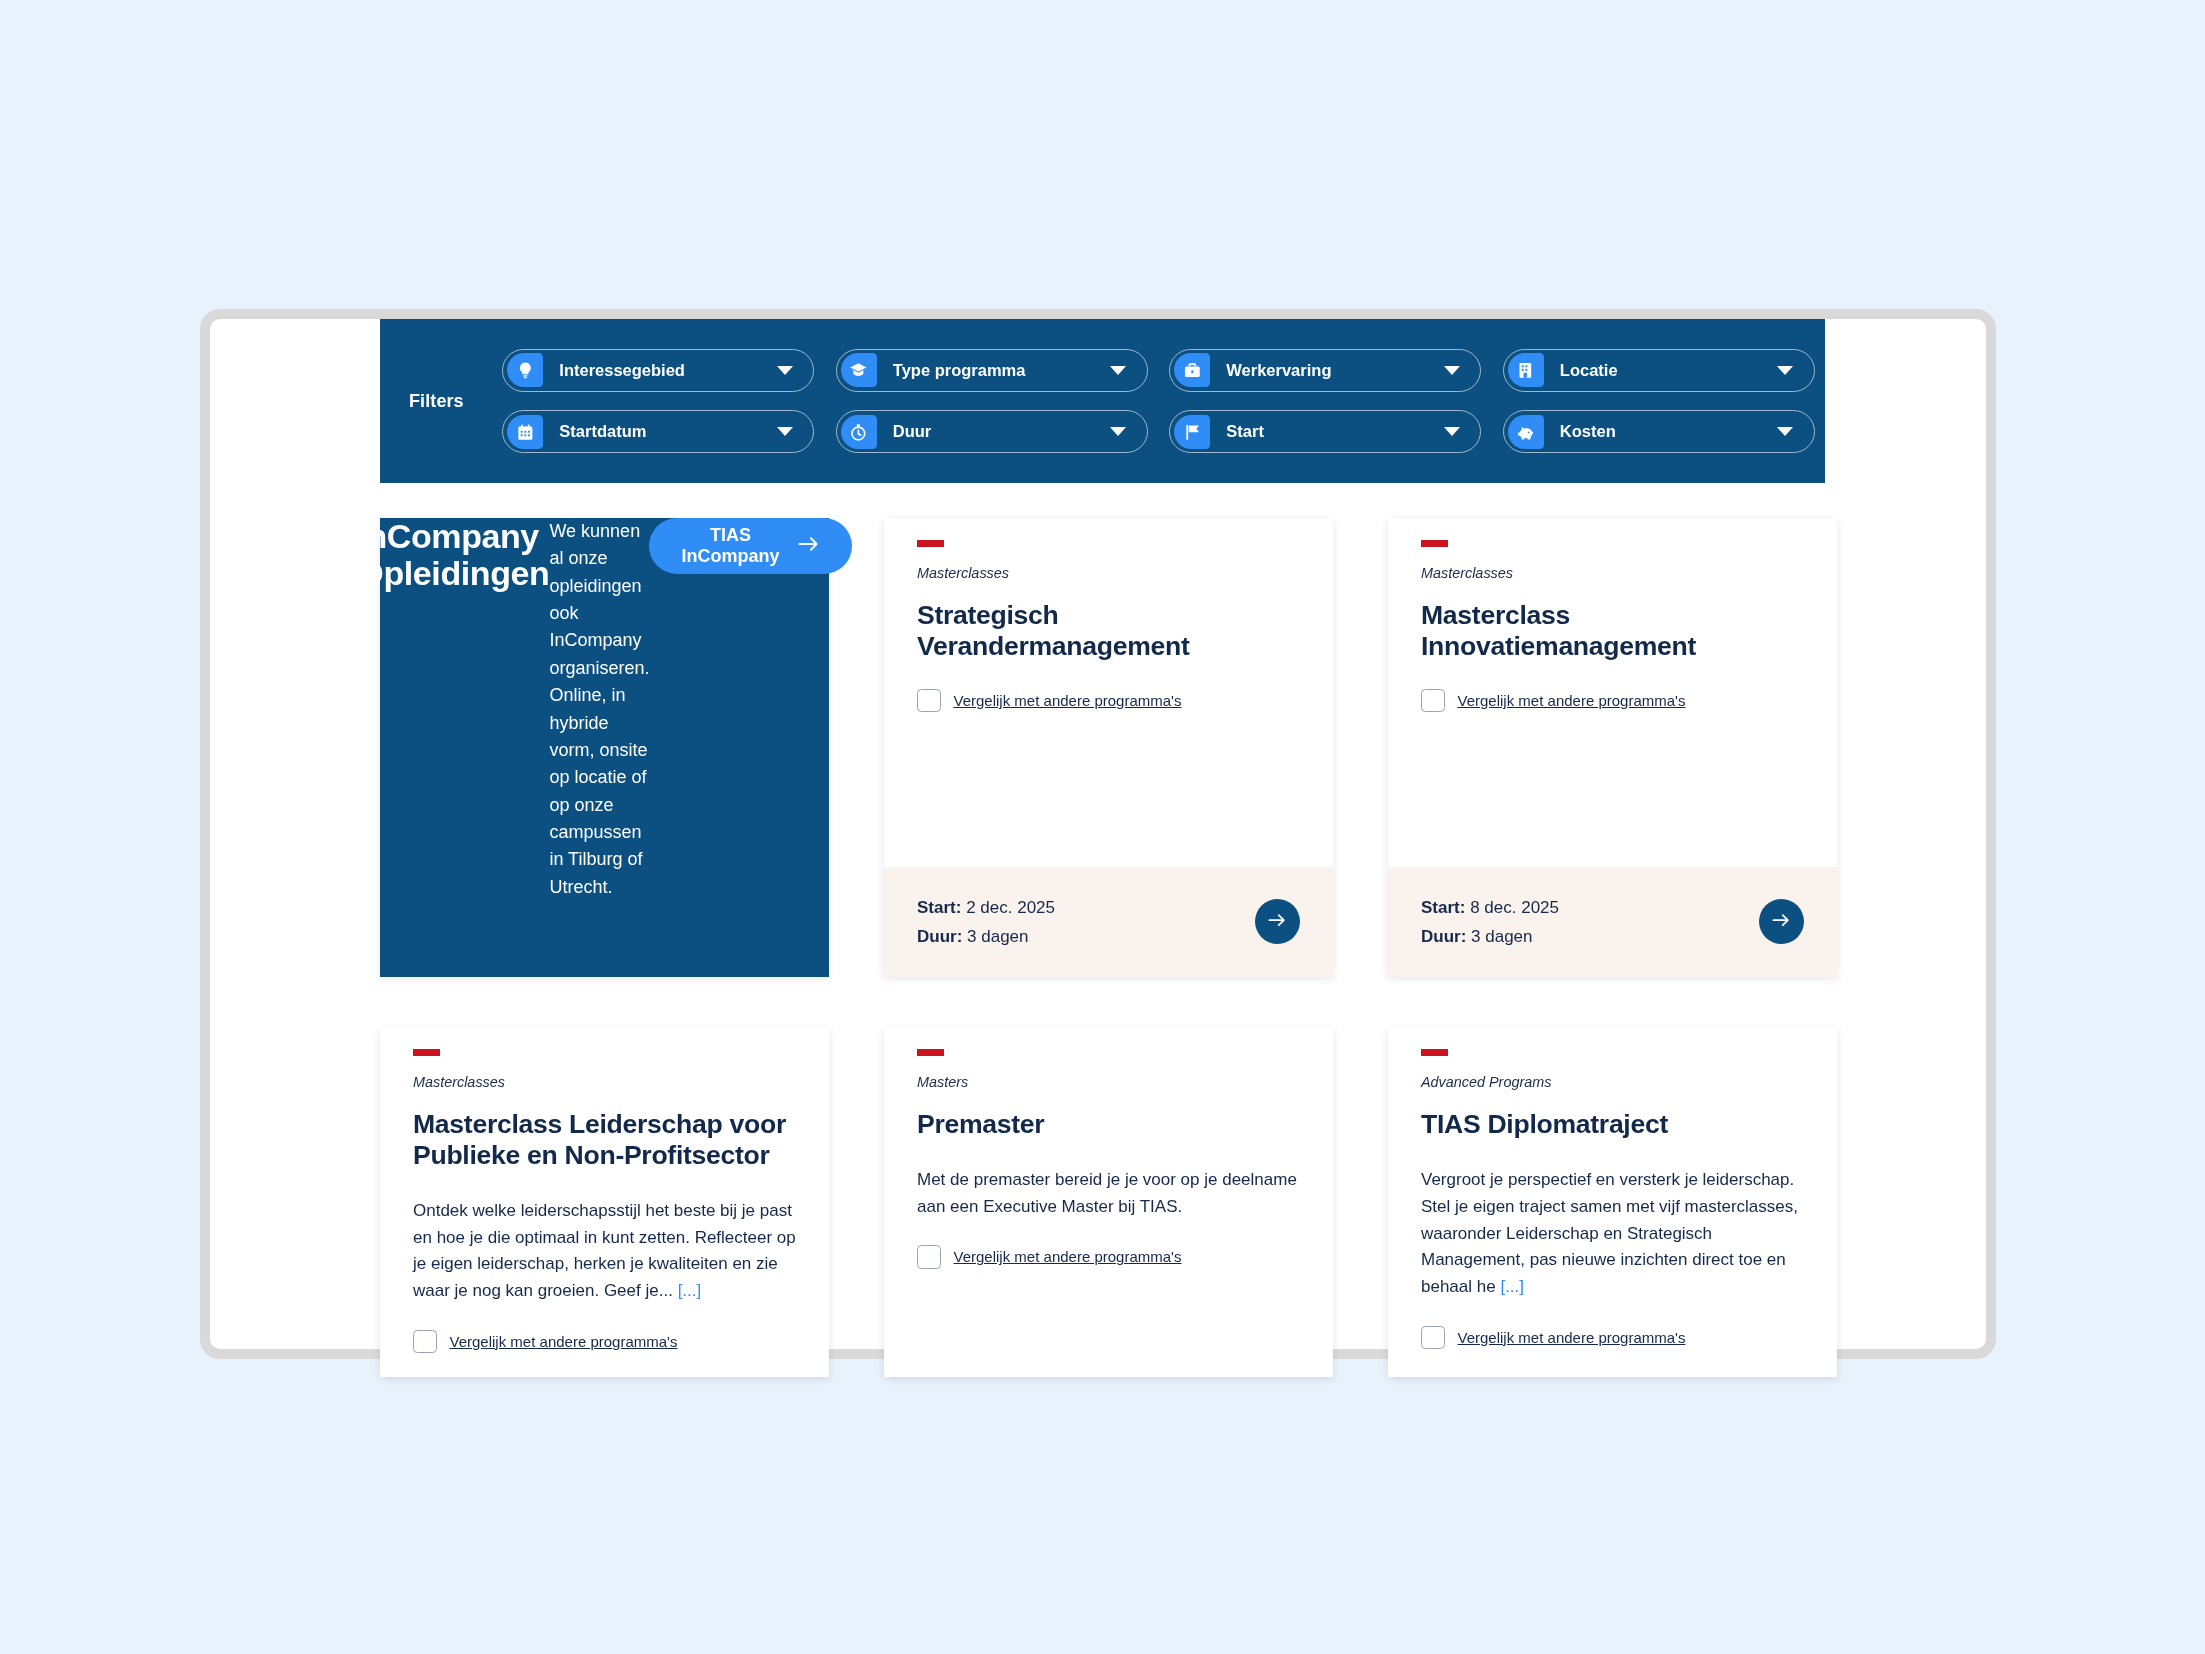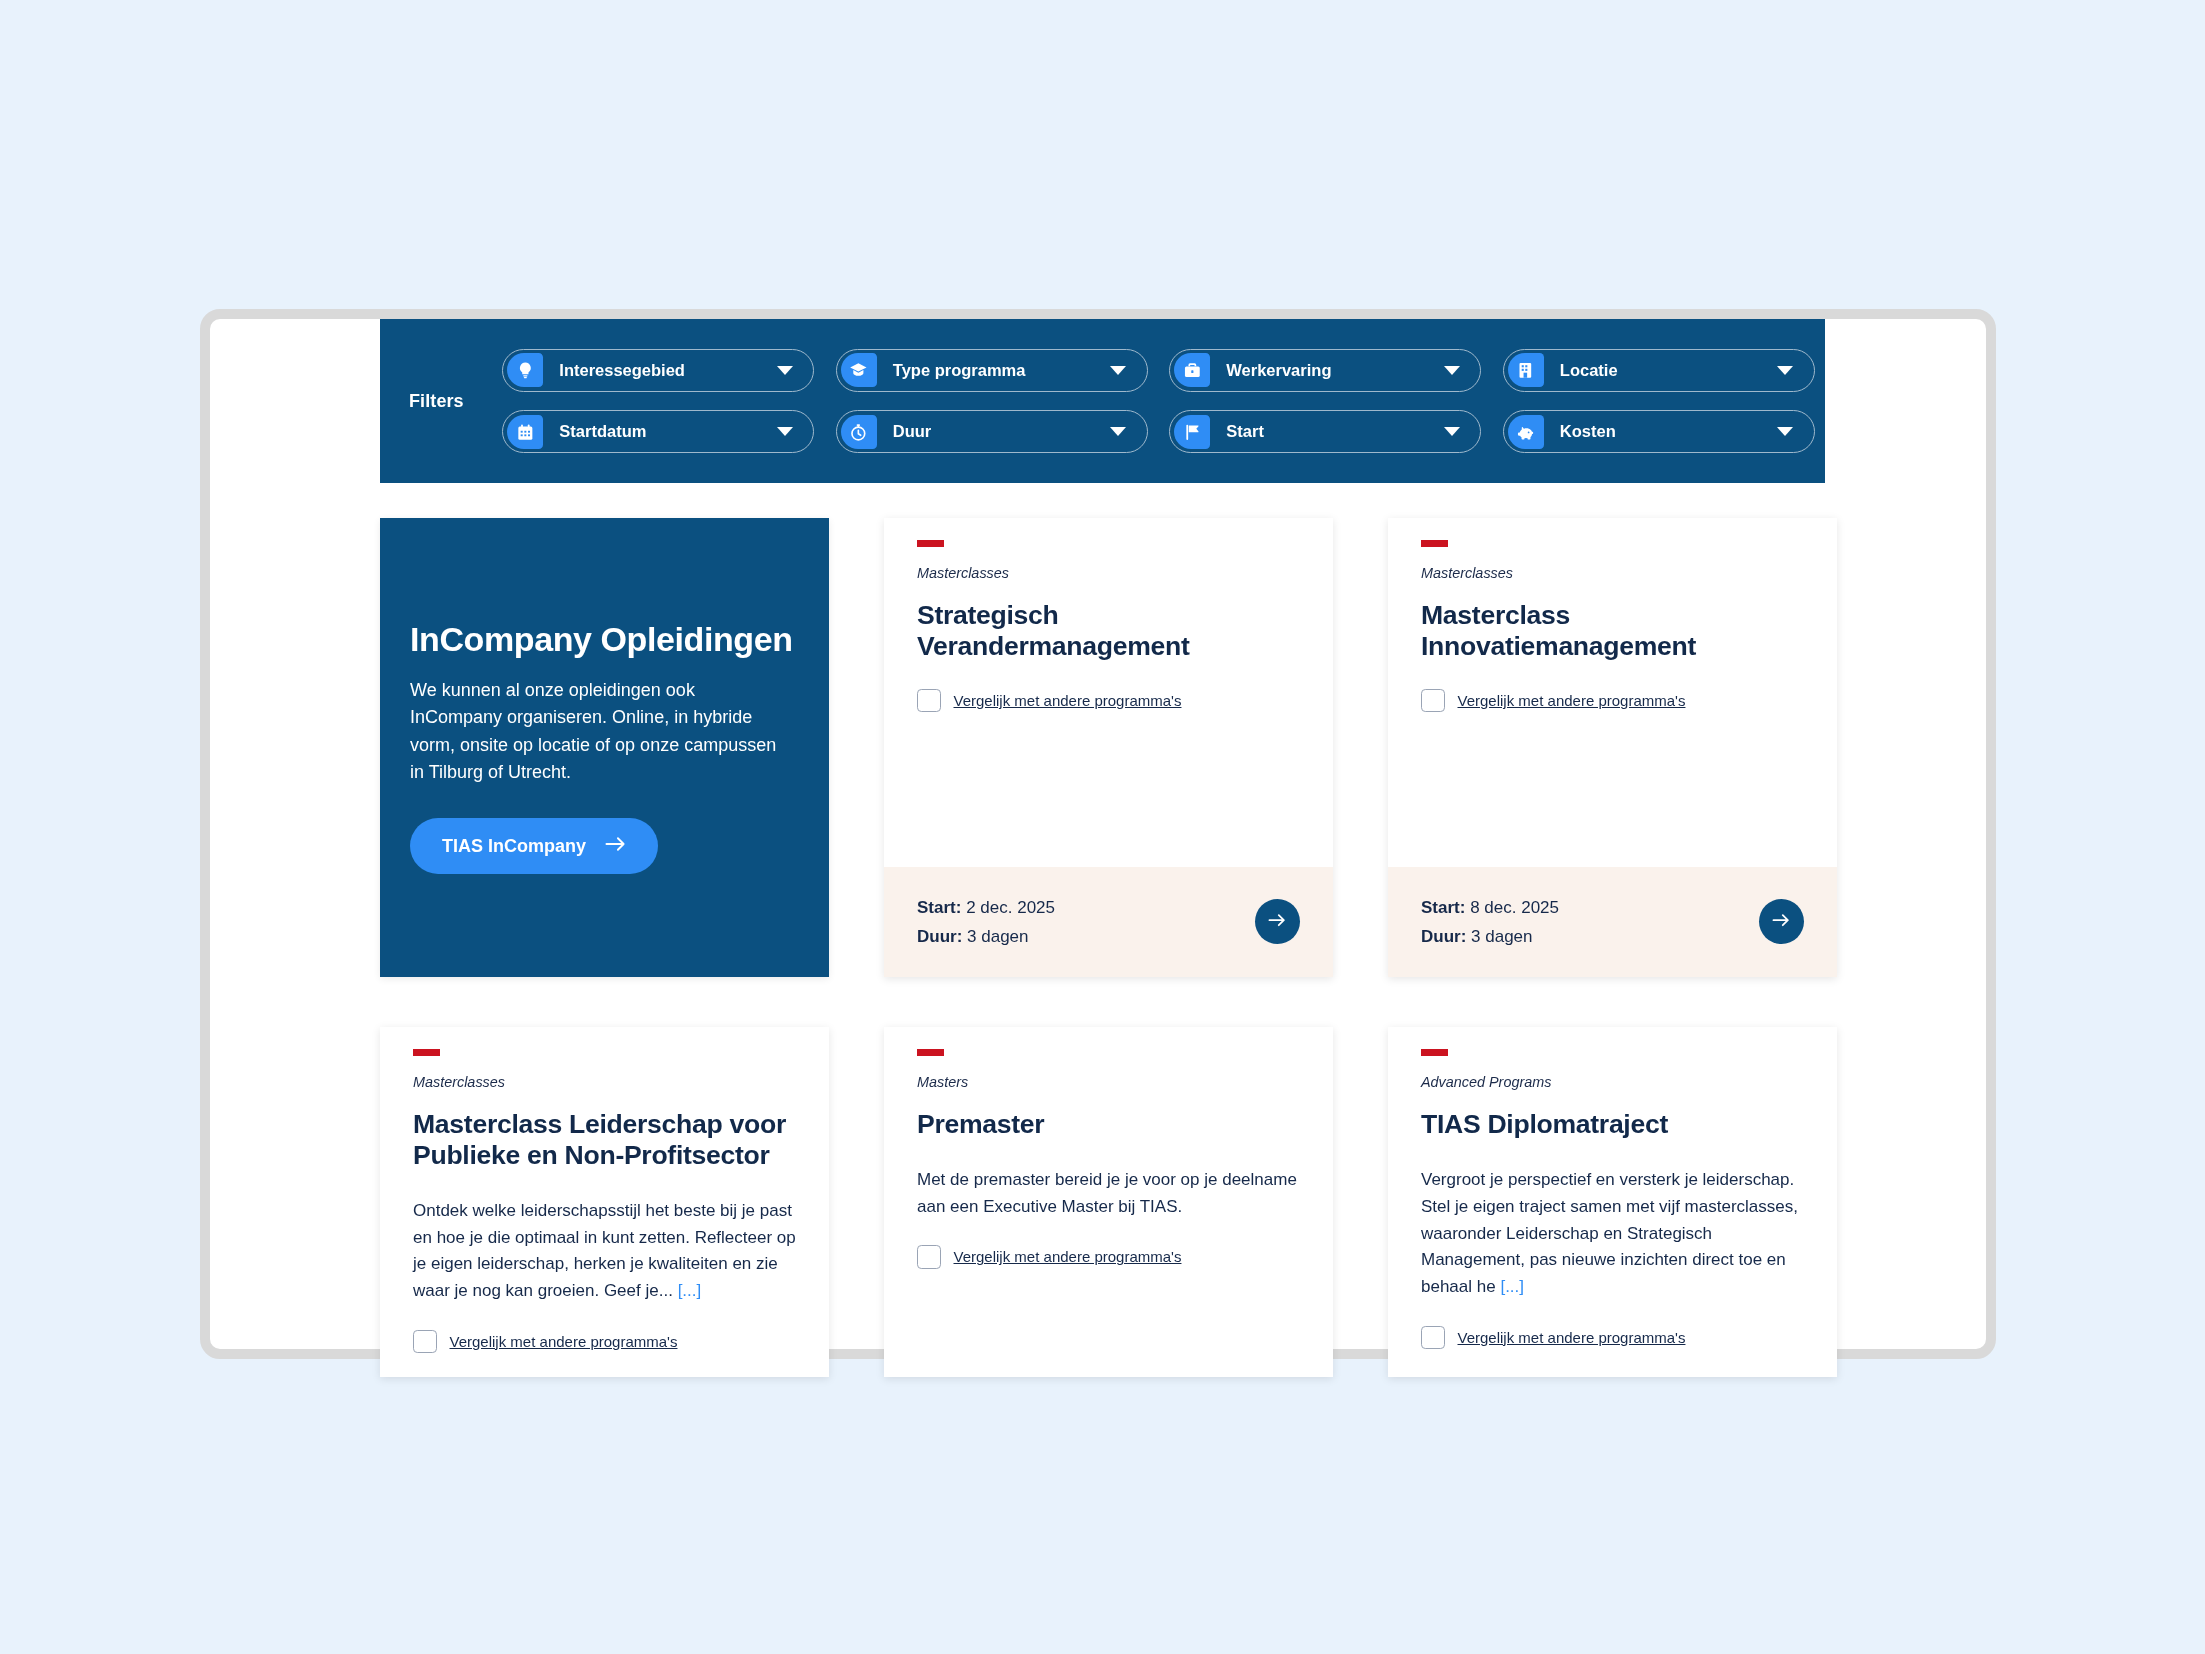--- a/index.html
+++ b/index.html
@@ -109,21 +109,21 @@
     row-gap: 50px;
   }
 
   
   .promo {
     background: #0b5080;
     height: 459px;
     padding: 0 30px;
     box-sizing: border-box;
     display: flex;
-    flex-direction: column;
+    flex-direction: row;
     justify-content: center;
     box-shadow: 0 2.2px 7.2px rgba(0,0,0,.08);
   }
   .promo h2 {
     color: #ffffff;
     font-size: 34px;
     font-weight: bold;
     margin: 0 0 18.7px 0;
     letter-spacing: -0.4px;
     line-height: 1.1;

